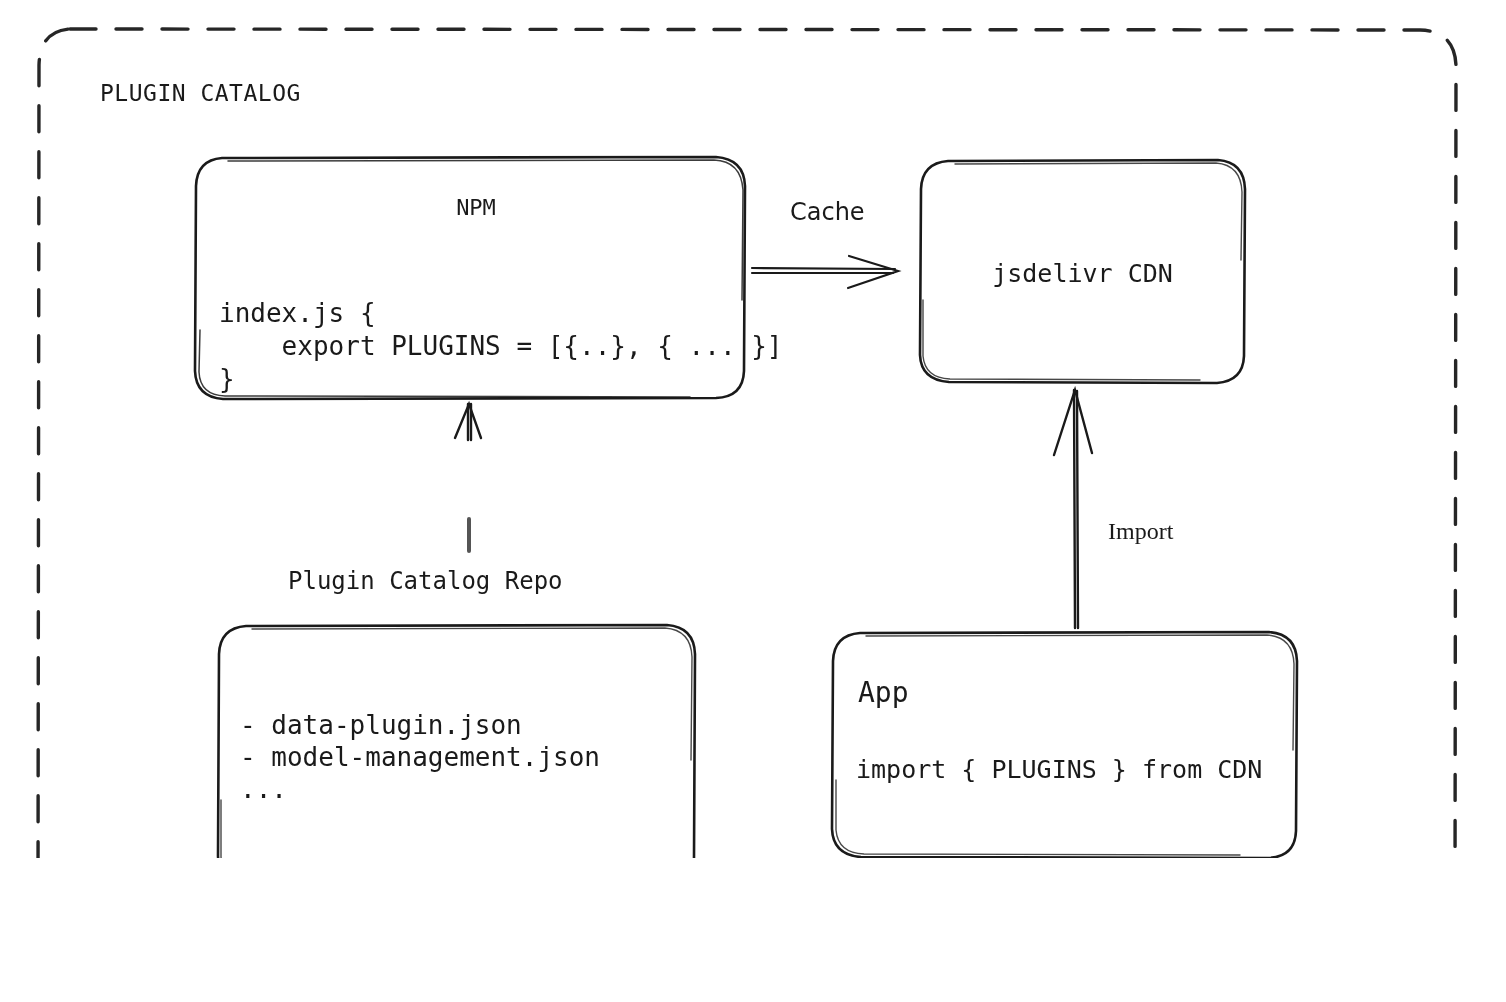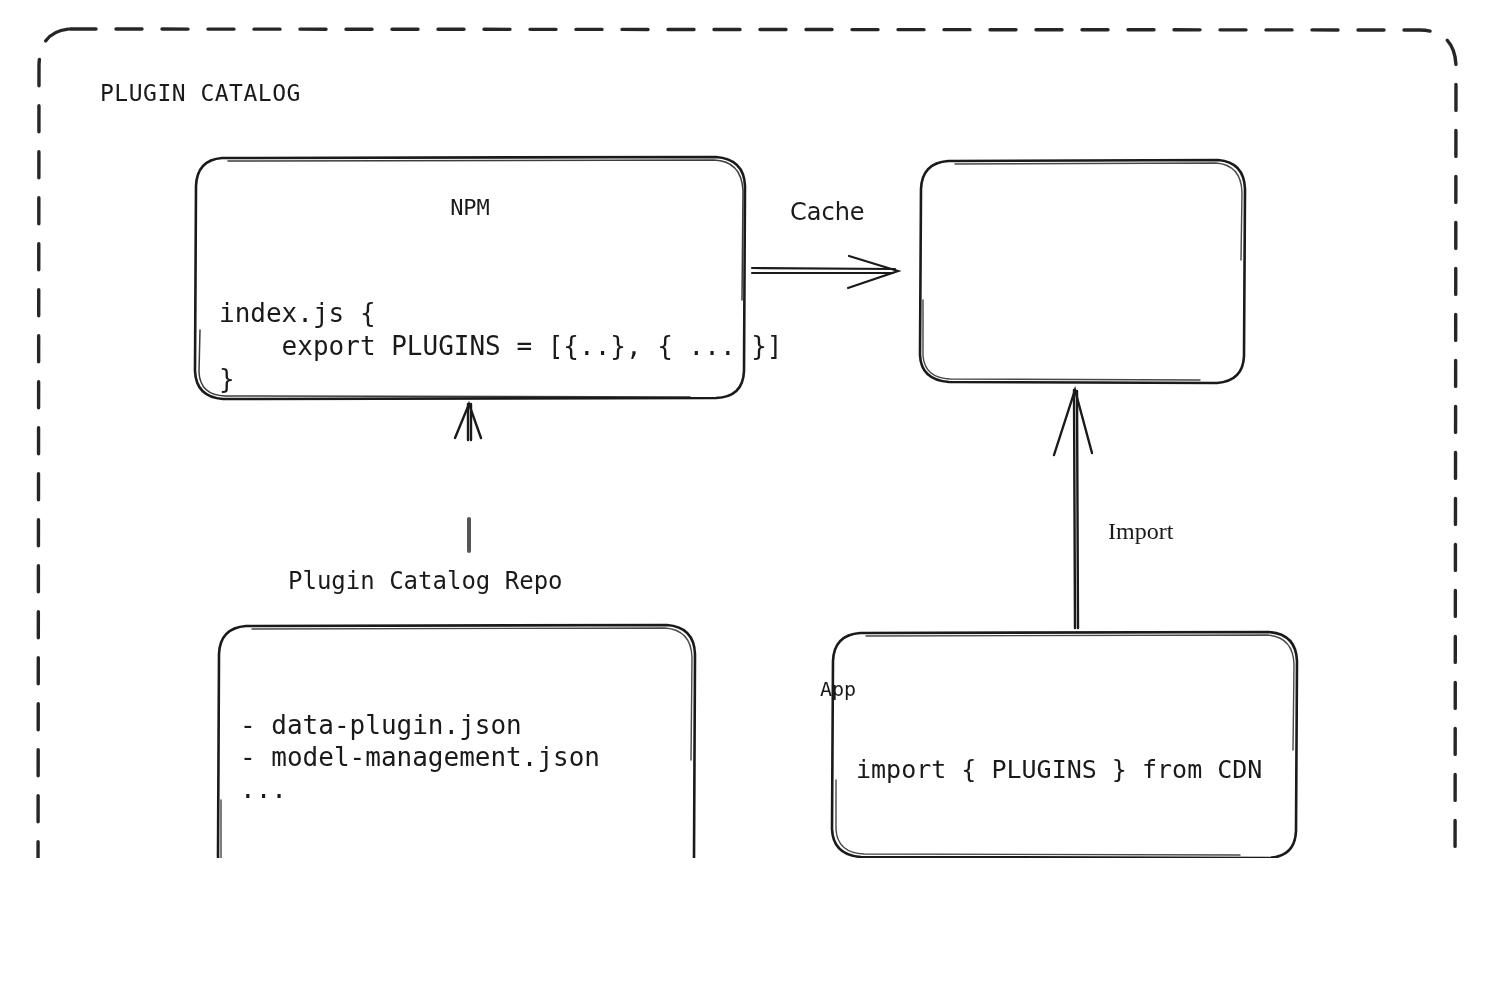--- a/index.html
+++ b/index.html
@@ -40,20 +40,21 @@
     letter-spacing: 0.5px;
   }
 
   
   #npm-title {
     left: 195px;
     top: 197px;
     width: 550px;
     text-align: center;
     font-size: 22px;
+    padding-left: 6px;
   }
   #npm-code {
     left: 219px;
     top: 253px;
     font-size: 26px;
     line-height: 33px;
     margin-top: 44px;
   }
 
   
@@ -102,23 +103,23 @@
   
   #import-label {
     left: 1108px;
     top: 519px;
     font-size: 24px;
     font-family: Liberation Serif, serif;
   }
 
   
   #app-title {
-    left: 820px;
+    left: 858px;
     top: 679px;
-    font-size: 20px;
+    font-size: 28px;
   }
   #app-code {
     left: 856px;
     top: 738px;
     font-size: 25px;
     line-height: 63px;
   }
 </style>
 </head>
 <body>
@@ -228,20 +229,21 @@
   </svg>
 
   <div class="txt" id="catalog-title">PLUGIN CATALOG</div>
 
   <div class="txt" id="npm-title">NPM</div>
 
   <div class="txt" id="npm-code">index.js {
     export PLUGINS = [{..}, { ... }]
 }</div>
 
+  <div class="txt" id="cdn-label">jsdelivr CDN</div>
 
   <div class="txt" id="cache-label">Cache</div>
 
 
   <div class="txt" id="repo-label">Plugin Catalog Repo</div>
 
   <div class="txt" id="repo-files">- data-plugin.json
 - model-management.json
 ...</div>
 

